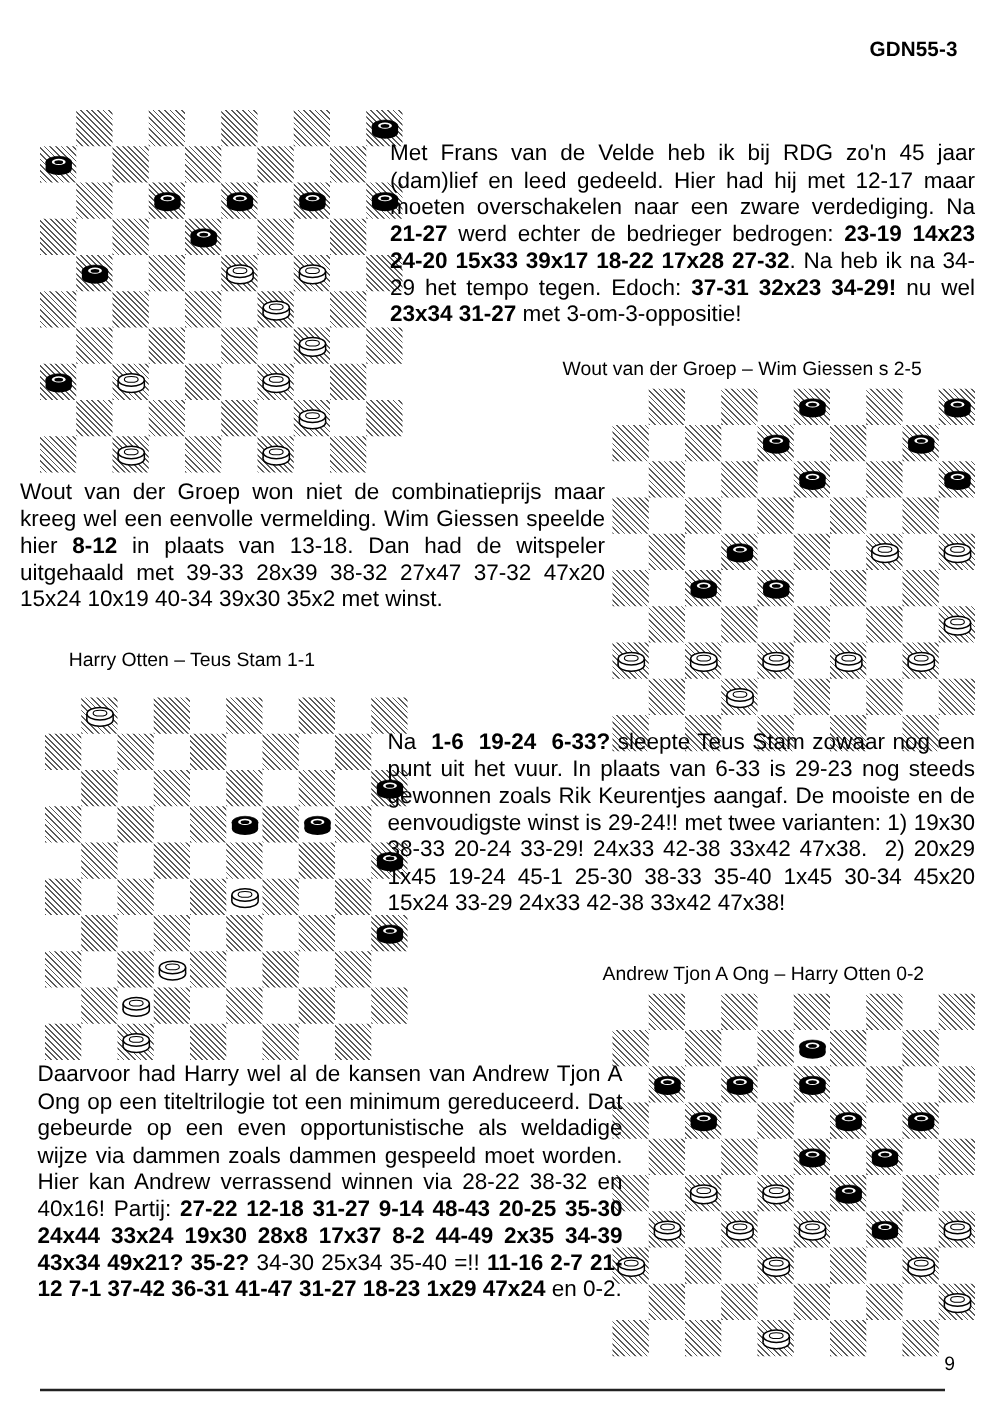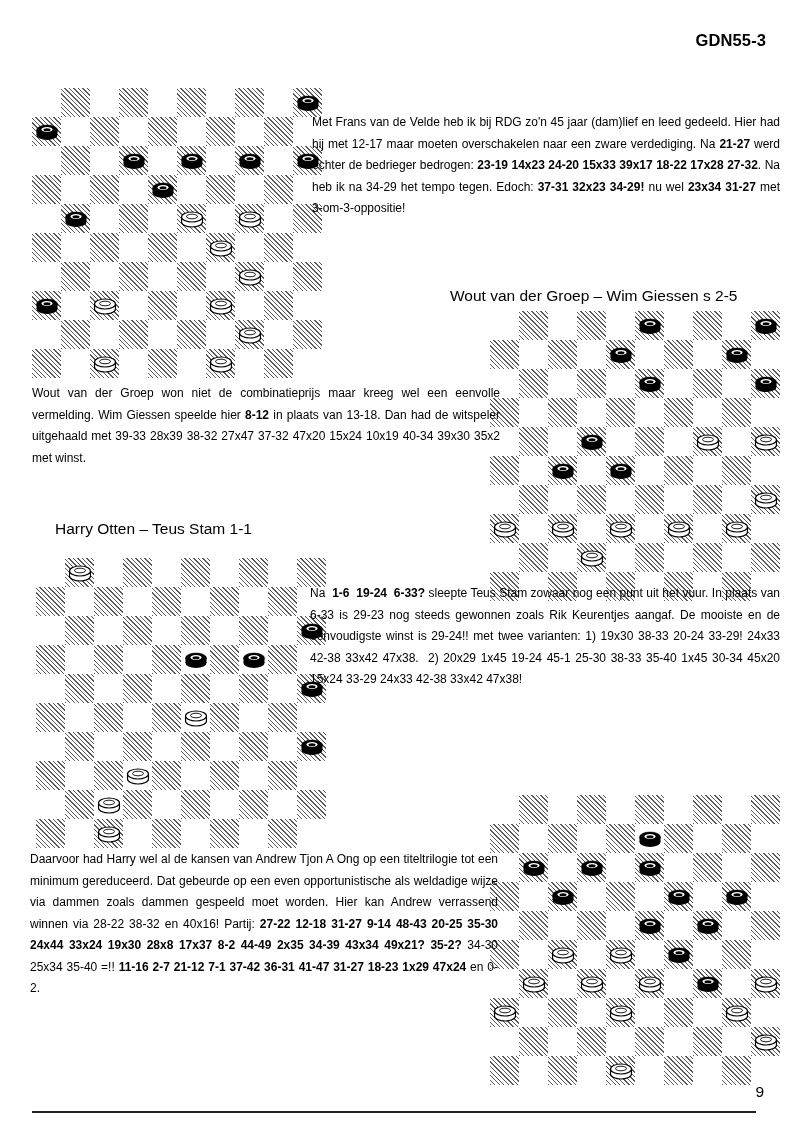--- a/index.html
+++ b/index.html
@@ -37,21 +37,21 @@
   .game-title {
     position: absolute;
     font-size: 15.5px;
     font-weight: normal;
     white-space: nowrap;
   }
 
   
   .para {
     position: absolute;
-    font-size: 12px;
+    font-size: 18px;
     line-height: 21.5px;
     text-align: justify;
     text-justify: inter-word;
     hyphens: none;
   }
   .para b { font-weight: bold; }
 
   
   .board {
     position: absolute;
@@ -683,21 +683,21 @@
       <div class="sq dark"></div>
       <div class="sq"></div>
       <div class="sq dark"></div>
       <div class="sq"></div>
       <div class="sq dark"></div>
       <div class="sq"></div>
       <div class="sq dark"></div>
       <div class="sq"></div>
     </div>
 
-  <div class="para" style="left:32px; top:383px; width:468px;">Wout van der Groep won niet de combinatieprijs maar kreeg wel een eenvolle vermelding. Wim Giessen speelde hier <b>8-12</b> in plaats van 13-18. Dan had de witspeler uitgehaald met 39-33 28x39 38-32 27x47 37-32 47x20 15x24 10x19 40-34 39x30 35x2 met winst.</div>
+  <div class="para" style="left:16px; top:383px; width:468px;">Wout van der Groep won niet de combinatieprijs maar kreeg wel een eenvolle vermelding. Wim Giessen speelde hier <b>8-12</b> in plaats van 13-18. Dan had de witspeler uitgehaald met 39-33 28x39 38-32 27x47 37-32 47x20 15x24 10x19 40-34 39x30 35x2 met winst.</div>
 
   <div class="game-title" style="left:32px; top:520px;margin-left:23px;">Harry Otten – Teus Stam 1-1</div>
 
   <div class="board" style="left:36px; top:558px;" id="board-2">
       <div class="sq"></div>
       <div class="sq dark">
         <span class="piece">
           <svg viewBox="0 0 46 36">
             <ellipse cx="23" cy="24" rx="21" ry="10" fill="#fff" stroke="#000" stroke-width="2.4"></ellipse>
             <rect x="2" y="14" width="42" height="10" fill="#fff"></rect>
@@ -897,20 +897,21 @@
       <div class="sq dark"></div>
       <div class="sq"></div>
       <div class="sq dark"></div>
       <div class="sq"></div>
       <div class="sq dark"></div>
       <div class="sq"></div>
     </div>
 
   <div class="para" style="left:310px; top:583px; width:470px;">Na&nbsp; <b>1-6&nbsp; 19-24&nbsp; 6-33?</b> sleepte Teus Stam zowaar nog een punt uit het vuur. In plaats van 6-33 is 29-23 nog steeds gewonnen zoals Rik Keurentjes aangaf. De mooiste en de eenvoudigste winst is 29-24!! met twee varianten: 1) 19x30 38-33 20-24 33-29! 24x33 42-38 33x42 47x38.&nbsp; 2) 20x29 1x45 19-24 45-1 25-30 38-33 35-40 1x45 30-34 45x20 15x24 33-29 24x33 42-38 33x42 47x38!</div>
 
+  <div class="game-title" style="left:482px; top:771px;">Andrew Tjon A Ong – Harry Otten 0-2</div>
 
   <div class="board" style="left:490px; top:795px;" id="board-3">
       <div class="sq"></div>
       <div class="sq dark"></div>
       <div class="sq"></div>
       <div class="sq dark"></div>
       <div class="sq"></div>
       <div class="sq dark"></div>
       <div class="sq"></div>
       <div class="sq dark"></div>

